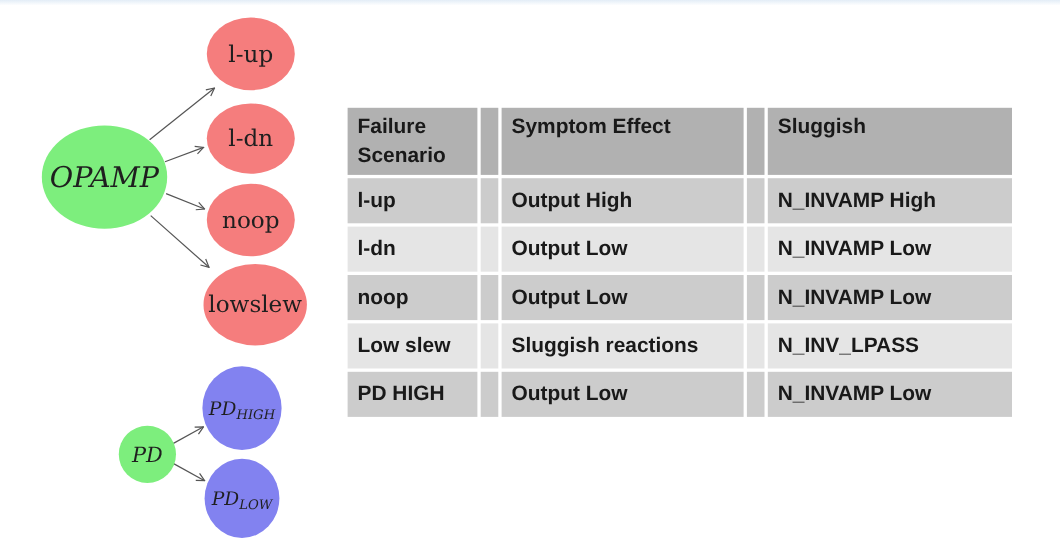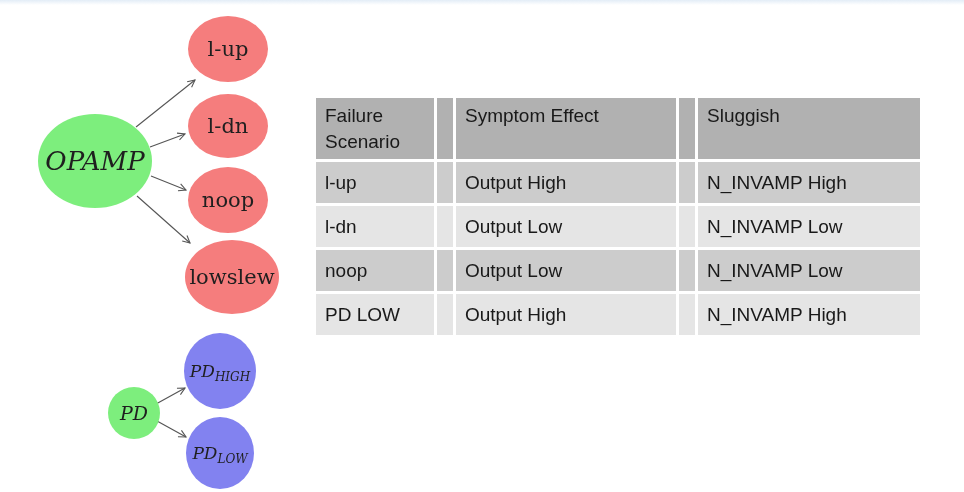--- a/index.html
+++ b/index.html
@@ -12,21 +12,21 @@
   
   .diagram-svg{position:absolute;left:0;top:0;}
   .edge{stroke-width:1.1;fill:none;}
   .node-label{fill:#1f1f1f;font-family:"DejaVu Serif",serif;}
   .lbl-italic{font-style:italic;}
   
   .fault-table-wrap{position:absolute;left:313px;top:95px;}
   table.fault{border-collapse:separate;border-spacing:3px;background:#ffffff;
     table-layout:fixed;}
   table.fault td,table.fault th{
-    font-size:19px;font-weight:normal;color:#191919;text-align:left;
+    font-size:19px;font-weight:bold;color:#191919;text-align:left;
     padding:0 4px 0 9px;overflow:hidden;white-space:normal;
   }
   table.fault th{height:56px;vertical-align:top;padding-top:5px;background:#b1b1b1;line-height:1.35;}
   table.fault td{height:41px;vertical-align:middle;}
   tr.r-dark td{background:#cccccc;}
   tr.r-light td{background:#e5e5e5;}
   col.c-main1{width:118px;} col.c-gap{width:16px;}
   col.c-main2{width:220px;} col.c-main3{width:222px;}
 </style>
 </head>
@@ -107,22 +107,29 @@
         <td>N_INVAMP Low</td>
       </tr>
       <tr class="r-dark">
         <td>noop</td>
         <td></td>
         <td>Output Low</td>
         <td></td>
         <td>N_INVAMP Low</td>
       </tr>
       <tr class="r-light">
-        <td>PD LOW</td>
+        <td>Low slew</td>
         <td></td>
-        <td>Output High</td>
+        <td>Sluggish reactions</td>
         <td></td>
-        <td>N_INVAMP High</td>
+        <td>N_INV_LPASS</td>
+      </tr>
+      <tr class="r-dark">
+        <td>PD HIGH</td>
+        <td></td>
+        <td>Output Low</td>
+        <td></td>
+        <td>N_INVAMP Low</td>
       </tr>
     </tbody>
       </table>
   </div>
 </div>
 
 </body></html>

